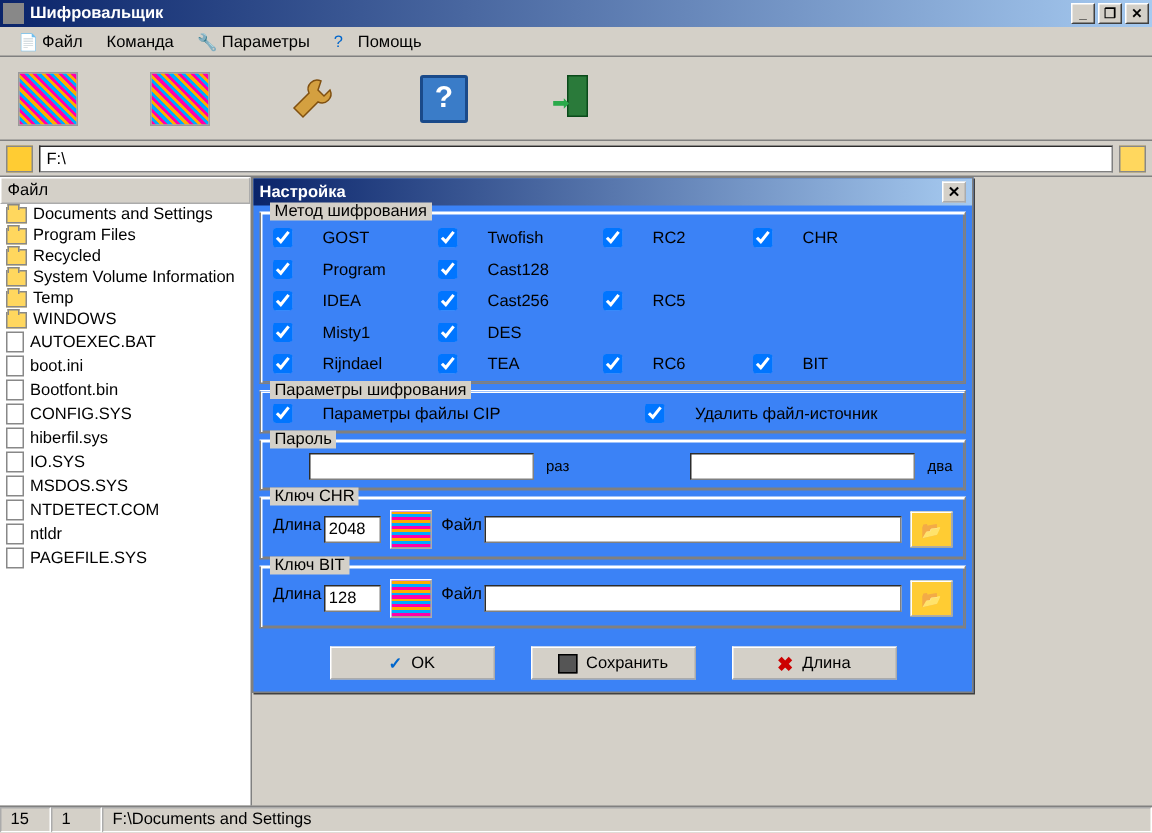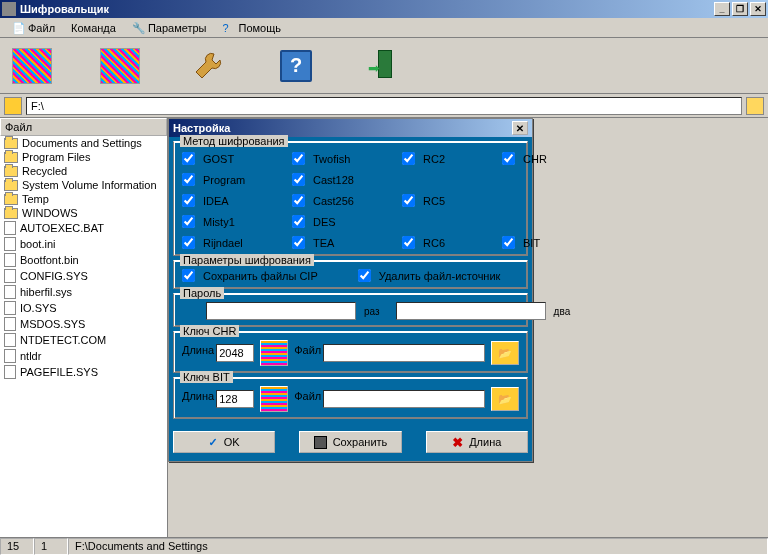--- a/index.html
+++ b/index.html
@@ -30,31 +30,31 @@
 .main-area { display: flex; height: 420px; }
 .filelist { width: 168px; background: #fff; border-right: 1px solid #808080; overflow: hidden; }
 .filelist-header { background: #d4d0c8; border: 1px outset #fff; padding: 2px 4px; }
 .file-row { padding: 1px 4px; display: flex; align-items: center; gap: 4px; cursor: default; }
 .folder-icon { width: 14px; height: 11px; background: #ffd75e; border: 1px solid #888; position: relative; }
 .folder-icon::before { content: ""; position: absolute; top: -3px; left: 0; width: 6px; height: 3px; background: #ffd75e; border: 1px solid #888; border-bottom: none; }
 .file-icon { width: 12px; height: 14px; background: #fff; border: 1px solid #888; }
 
 .content-pane { flex: 1; background: #d4d0c8; position: relative; }
 
-.dialog { position: absolute; left: 0; top: 0; width: 365px; background: #0369a1; border: 1px solid #808080; box-shadow: 1px 1px 0 #404040; }
+.dialog { position: absolute; left: 0; top: 0; width: 481px; background: #3b82f6; border: 1px solid #808080; box-shadow: 1px 1px 0 #404040; }
 .dlg-title { background: linear-gradient(to right, #0a246a, #a6caf0); color: #fff; padding: 2px 4px; font-weight: bold; display: flex; align-items: center; }
 .dlg-title span { flex: 1; }
 .dlg-close { width: 16px; height: 14px; background: #d4d0c8; border: 1px outset #fff; color: #000; display: flex; align-items: center; justify-content: center; font-size: 10px; }
 .dlg-body { padding: 4px; }
 
 .groupbox { border: 1px solid #808080; border-top-color: #fff; box-shadow: inset 1px 1px 0 #fff, inset -1px -1px 0 #808080; margin-bottom: 4px; padding: 4px 8px 6px; position: relative; }
 .groupbox > .legend { position: absolute; top: -7px; left: 6px; background: #d4d0c8; padding: 0 3px; }
 
 .cipher-grid { display: grid; grid-template-columns: 110px 110px 100px 90px; row-gap: 8px; padding-top: 6px; }
-.chk { display: flex; align-items: center; gap: 8px; }
+.chk { display: flex; align-items: center; gap: 20px; }
 .chk input { width: 13px; height: 13px; }
 
 .param-row { display: flex; gap: 20px; padding-top: 4px; }
 .param-row .chk { flex: 0 0 auto; }
 .param-spacer { flex: 1; }
 
 .pwd-row { display: flex; align-items: center; gap: 8px; padding-top: 4px; padding-left: 24px; }
 .pwd-row input { flex: 1; height: 18px; border: 1px inset #808080; background: #fff; padding: 0 4px; max-width: 150px; }
 .pwd-row .plabel { font-size: 10px; }
 
@@ -282,21 +282,21 @@
                 <span>BIT</span>
               </label>
           </div>
         </div>
 
         <div class="groupbox">
           <div class="legend">Параметры шифрования</div>
           <div class="param-row">
             <label class="chk">
                 <input type="checkbox" checked="" style="">
-                <span>Сохранить файлы CIP</span>
+                <span>Параметры файлы CIP</span>
               </label>
             <div class="param-spacer"></div>
             <label class="chk">
                 <input type="checkbox" checked="" style="">
                 <span>Удалить файл-источник</span>
               </label>
             <div style="width:30px"></div>
           </div>
         </div>
 

